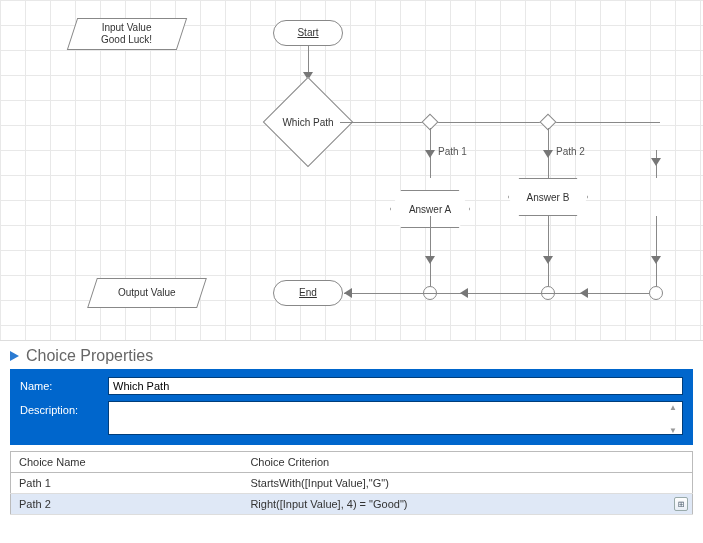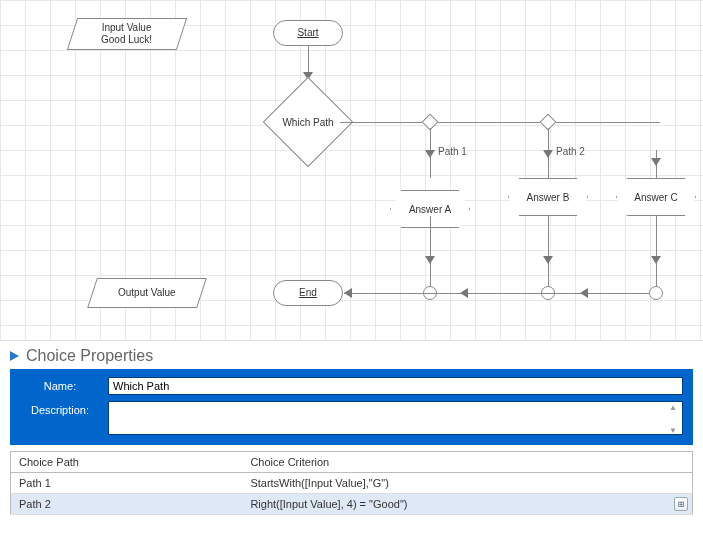--- a/index.html
+++ b/index.html
@@ -139,21 +139,21 @@
     background: #0066cc;
     color: #fff;
     padding: 8px 10px;
     display: grid;
     grid-template-columns: 80px 1fr;
     row-gap: 6px;
     column-gap: 8px;
     align-items: start;
     font-size: 11px;
   }
-  .blueform label { padding-top: 3px; text-align: center; }
+  .blueform label { padding-top: 3px; }
   .blueform input[type=text] {
     width: 100%;
     font-family: inherit;
     font-size: 11px;
     padding: 2px 4px;
     border: 1px solid #003d7a;
   }
   .tawrap { position: relative; width: 100%; }
   .blueform textarea {
     width: 100%;
@@ -254,25 +254,20 @@
   <div class="arr down" style="left:651px; top:158px;"></div>
 
   <div class="hexwrap" style="left:390px; top:190px;">
     <div class="hex">
         <span>Answer A</span>
       </div>
   </div>
   <div class="hexwrap" style="left:508px; top:178px;">
     <div class="hex">
         <span>Answer B</span>
-      </div>
-  </div>
-  <div class="hexwrap" style="left:616px; top:178px;">
-    <div class="hex">
-        <span>Answer C</span>
       </div>
   </div>
 
   <div class="vline" style="left:430px; top:216px; height:70px;"></div>
   <div class="arr down" style="left:425px; top:256px;"></div>
   <div class="vline" style="left:548px; top:216px; height:70px;"></div>
   <div class="arr down" style="left:543px; top:256px;"></div>
   <div class="vline" style="left:656px; top:216px; height:70px;"></div>
   <div class="arr down" style="left:651px; top:256px;"></div>
 
@@ -313,21 +308,21 @@
     <div class="spin">
       <span>▲</span>
         <span>▼</span>
     </div>
   </div>
 </div>
 
 <table class="choicetbl">
   <thead>
     <tr>
-      <th style="width:34%;">Choice Path</th>
+      <th style="width:34%;">Choice Name</th>
       <th>Choice Criterion</th>
     </tr>
   </thead>
   <tbody>
     <tr>
       <td>Path 1</td>
       <td>StartsWith([Input Value],"G")</td>
     </tr>
     <tr class="sel">
       <td>Path 2</td>

